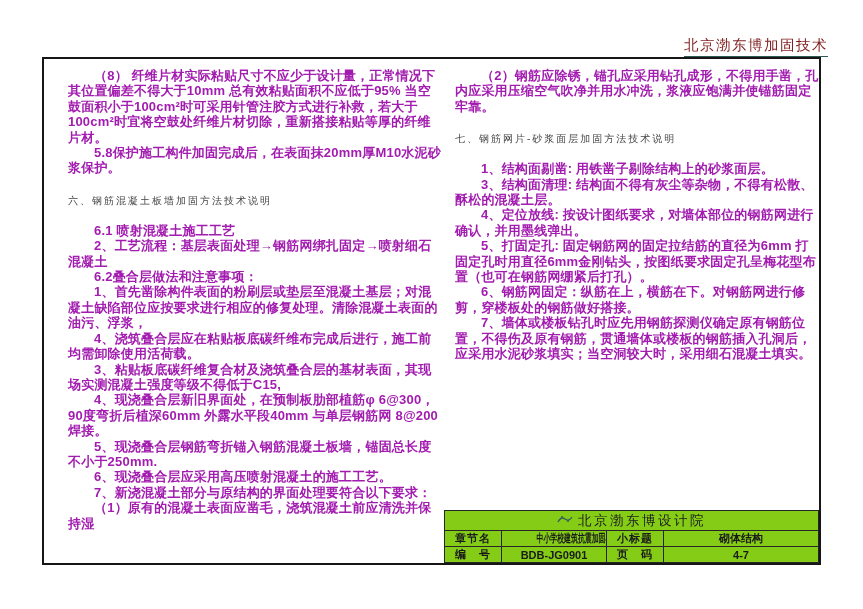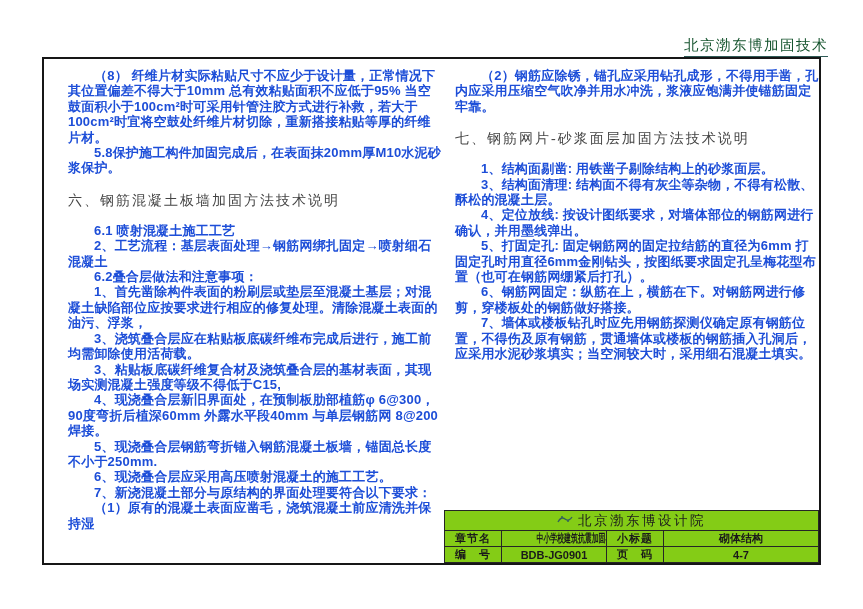--- a/index.html
+++ b/index.html
@@ -1,30 +1,30 @@
 <!DOCTYPE html>
 <html><head>
 <meta charset="utf-8">
 <style>
   html,body{margin:0;padding:0;background:#ffffff;}
   .page{position:relative;width:863px;height:609px;background:#fff;overflow:hidden;
         font-family:"Liberation Sans","DejaVu Sans",sans-serif;}
-  .brand{position:absolute;top:36px;right:35px;font-size:14.5px;color:#14532d;
+  .brand{position:absolute;top:36px;right:35px;font-size:14.5px;color:#7f1d1d;
          font-family:"Liberation Serif","DejaVu Serif",serif;letter-spacing:1.5px;
          border-bottom:1px solid #2f5b57;padding-bottom:1px;}
   .frame{position:absolute;left:42px;top:57px;width:779px;height:508px;
          border:2px solid #161616;box-sizing:border-box;background:#fff;}
   .col{position:absolute;top:9px;}
   .col-left{left:24px;width:374px;}
   .col-right{left:411px;width:366px;}
-  .block{font-size:13px;line-height:15.4px;font-weight:700;color:#1d4ed8;
+  .block{font-size:13px;line-height:15.4px;font-weight:700;color:#a21caf;
          text-indent:2em;margin:0;letter-spacing:0.2px;}
   .block.noindent{text-indent:0;}
   .block.heading{font-family:"Liberation Serif","DejaVu Serif",serif;font-weight:400;
-         color:#454545;font-size:14px;letter-spacing:2px;text-indent:0;
+         color:#454545;font-size:10px;letter-spacing:2px;text-indent:0;
          margin:15px 16px 13px 0;line-height:19px;}
   table.titleblock{position:absolute;right:0;bottom:0;width:374px;border-collapse:collapse;
          table-layout:fixed;background:#84cc16;}
   table.titleblock td{border:1px solid #262626;padding:0;text-align:center;
          font-size:11px;font-weight:700;color:#1a1a1a;overflow:hidden;white-space:nowrap;}
   tr.tb-row1 td{height:19px;border-bottom:1px solid #262626;}
   tr.tb-row2 td{height:12px;}
   tr.tb-row3 td{height:12px;}
   .institute{font-family:"Liberation Serif","DejaVu Serif",serif;font-weight:400;
          font-size:13.5px;letter-spacing:2.5px;color:#1d1d1d;vertical-align:middle;}
@@ -43,21 +43,21 @@
   <div class="frame">
 
     <div class="col col-left">
         <div class="block para">（8） 纤维片材实际粘贴尺寸不应少于设计量，正常情况下其位置偏差不得大于10mm 总有效粘贴面积不应低于95% 当空鼓面积小于100cm²时可采用针管注胶方式进行补救，若大于100cm²时宜将空鼓处纤维片材切除，重新搭接粘贴等厚的纤维片材。</div>
         <div class="block para">5.8保护施工构件加固完成后，在表面抹20mm厚M10水泥砂浆保护。</div>
         <div class="block heading">六、钢筋混凝土板墙加固方法技术说明</div>
         <div class="block para">6.1 喷射混凝土施工工艺</div>
         <div class="block para">2、工艺流程：基层表面处理→钢筋网绑扎固定→喷射细石混凝土</div>
         <div class="block para">6.2叠合层做法和注意事项：</div>
         <div class="block para">1、首先凿除构件表面的粉刷层或垫层至混凝土基层；对混凝土缺陷部位应按要求进行相应的修复处理。清除混凝土表面的油污、浮浆，</div>
-        <div class="block para">3、浇筑叠合层应在粘贴板底碳纤维布完成后进行，施工前均需卸除使用活荷载。</div>
+        <div class="block para">4、浇筑叠合层应在粘贴板底碳纤维布完成后进行，施工前均需卸除使用活荷载。</div>
         <div class="block para">3、粘贴板底碳纤维复合材及浇筑叠合层的基材表面，其现场实测混凝土强度等级不得低于C15,</div>
         <div class="block para">4、现浇叠合层新旧界面处，在预制板肋部植筋φ 6@300，90度弯折后植深60mm 外露水平段40mm 与单层钢筋网 8@200焊接。</div>
         <div class="block para">5、现浇叠合层钢筋弯折锚入钢筋混凝土板墙，锚固总长度不小于250mm.</div>
         <div class="block para">6、现浇叠合层应采用高压喷射混凝土的施工工艺。</div>
         <div class="block para">7、新浇混凝土部分与原结构的界面处理要符合以下要求：</div>
         <div class="block para">（1）原有的混凝土表面应凿毛，浇筑混凝土前应清洗并保持湿</div>
       </div>
 
     <div class="col col-right">
         <div class="block para">（2）钢筋应除锈，锚孔应采用钻孔成形，不得用手凿，孔内应采用压缩空气吹净并用水冲洗，浆液应饱满并使锚筋固定牢靠。</div>

